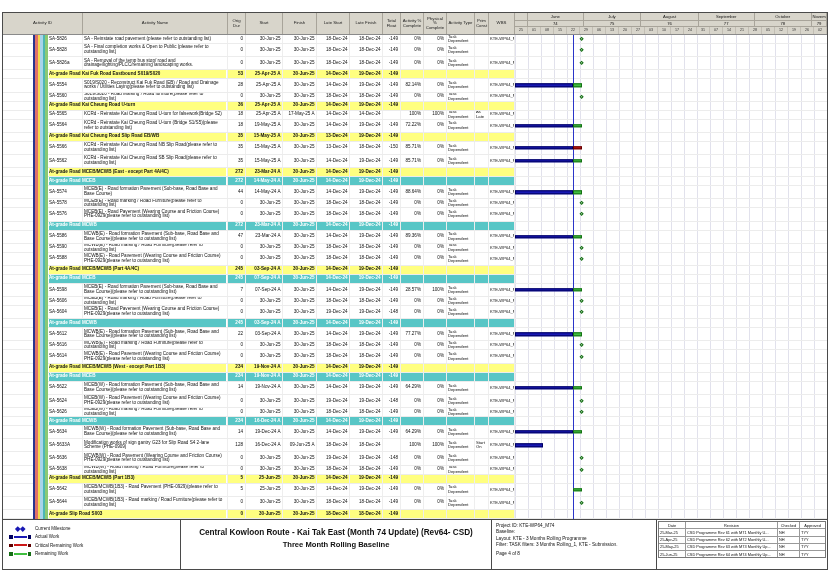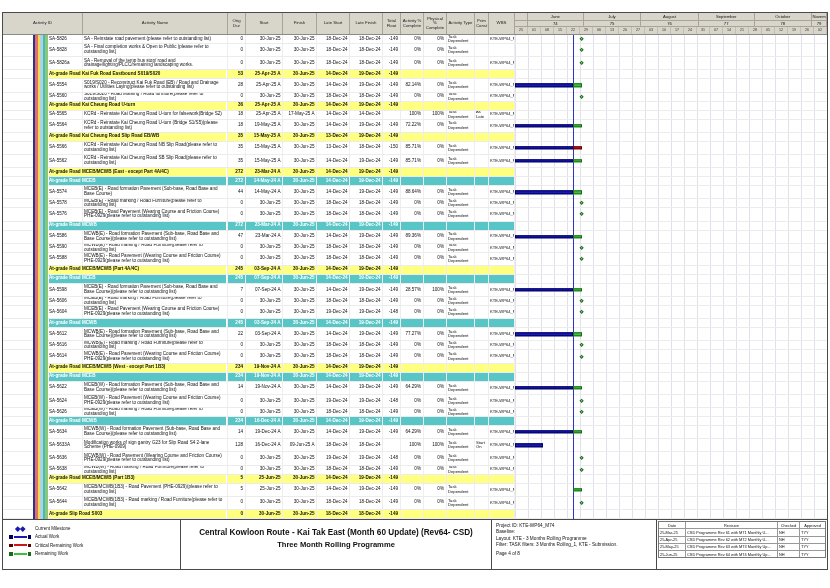--- a/index.html
+++ b/index.html
@@ -924,22 +924,22 @@
         <div class="legend-item">
           <div class="licon">
             <div class="lcap" style="background: rgb(21, 110, 21);"></div>
             <div class="lmid" style="background: rgb(63, 191, 63);"></div>
             <div class="lcap" style="background: rgb(21, 110, 21);"></div>
           </div>
           <div class="llabel">Remaining Work</div>
         </div>
       </div>
     <div class="titleblock">
-      <div class="title1">Central Kowloon Route - Kai Tak East (Month 60 Update) (Rev64- CSD)</div>
-      <div class="title2">Three Month Rolling Programme</div>
+      <div class="title1">Central Kowloon Route - Kai Tak East (Month 74 Update) (Rev64- CSD)</div>
+      <div class="title2">Three Month Rolling Baseline</div>
     </div>
     <div class="infoblock">
       <div>Project ID: KTE-WP64_M74</div>
       <div>Baseline:</div>
       <div>Layout: KTE - 3 Months Rolling Programme</div>
       <div>Filter: TASK filters: 3 Months Rolling_1, KTE - Submission.</div>
       <div class="pageline">Page 4 of 8</div>
     </div>
     <div class="revblock">
       <div class="revtable">

